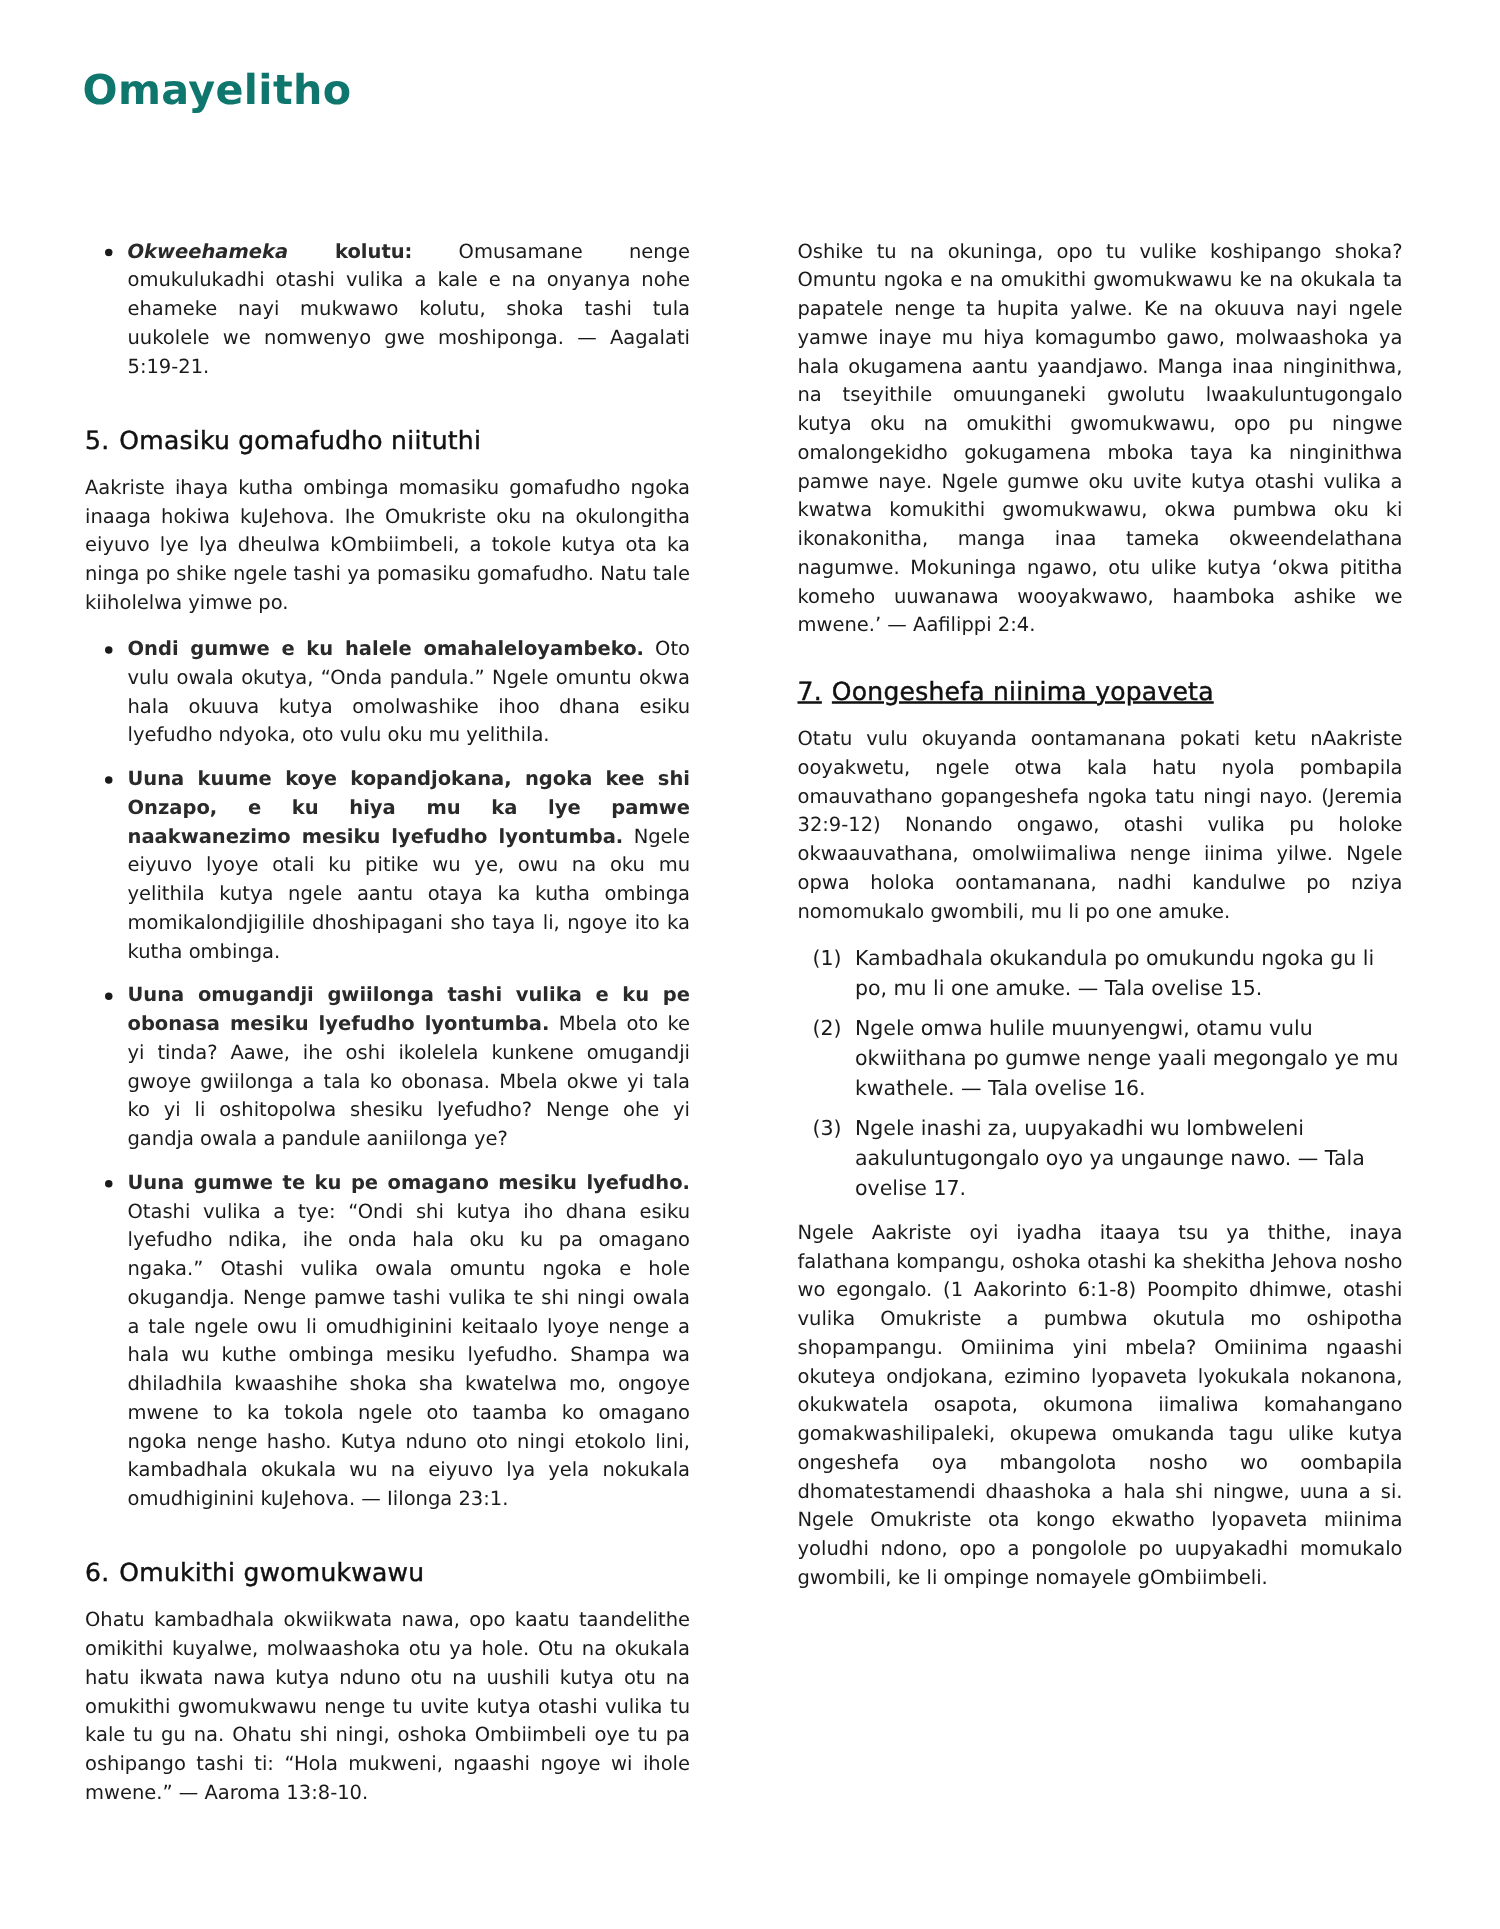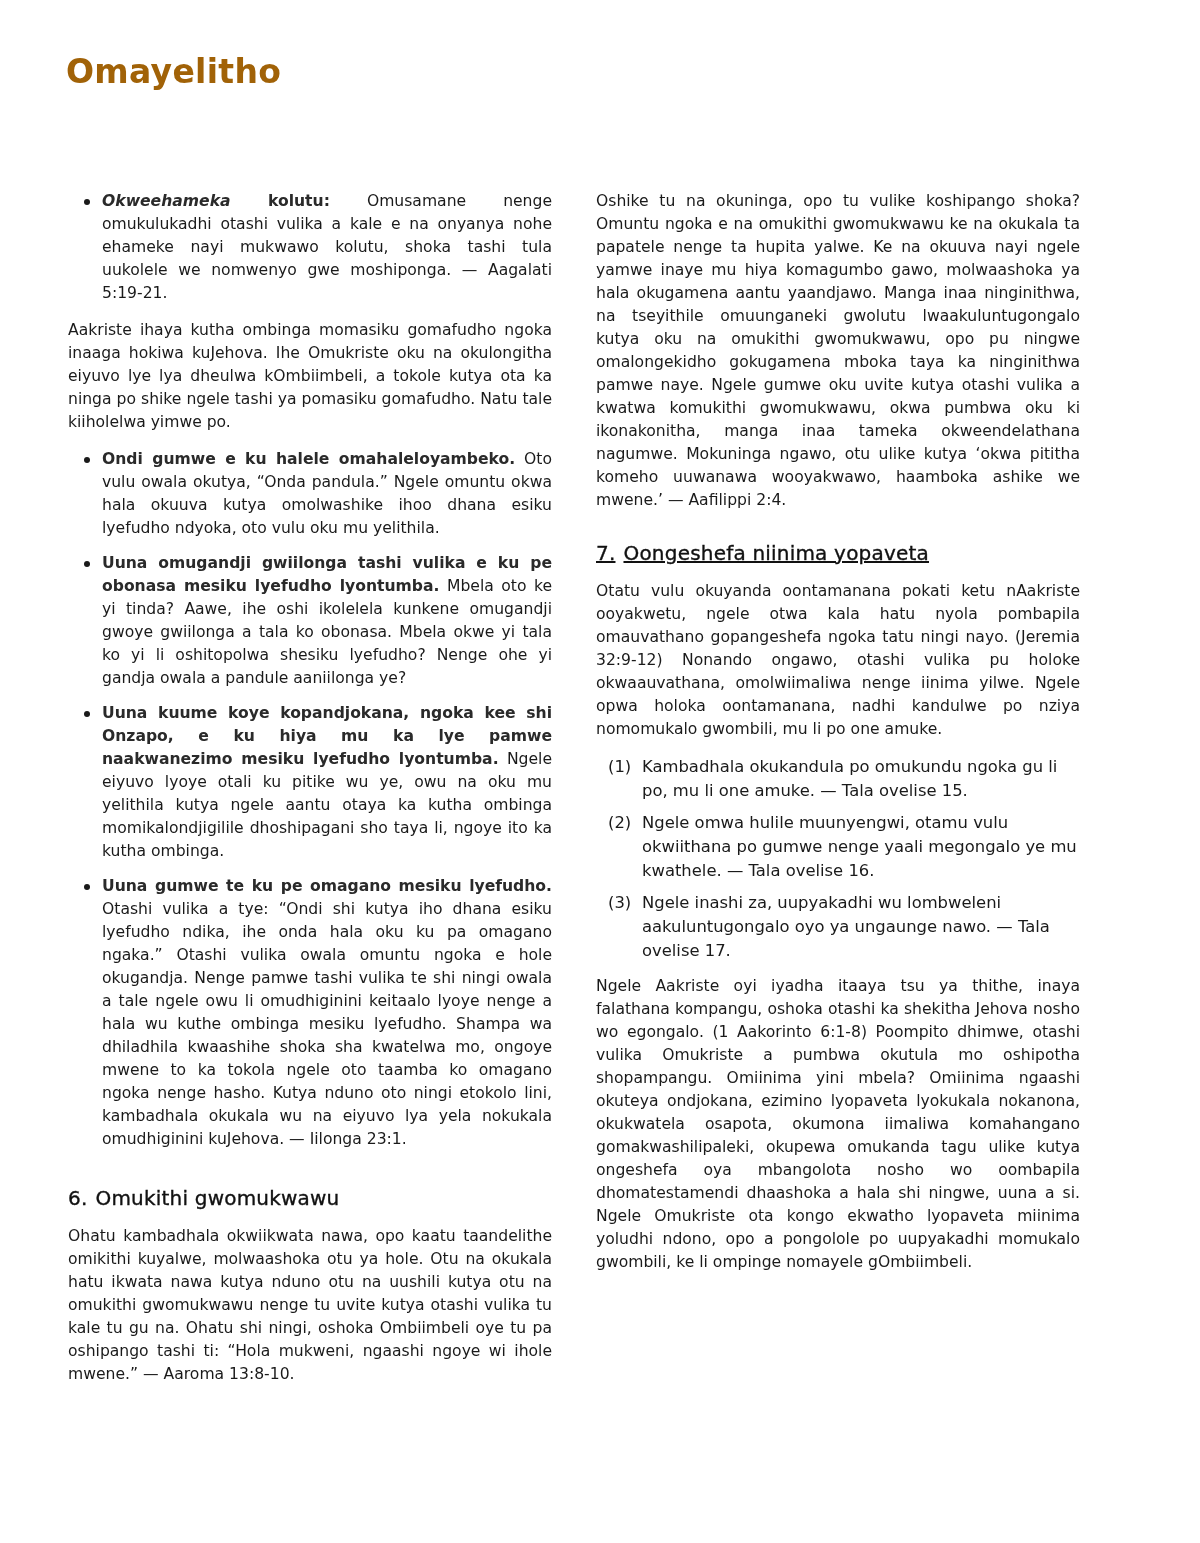--- a/index.html
+++ b/index.html
@@ -11,35 +11,35 @@
     font-family: "DejaVu Sans", sans-serif;
     color: #1a1a1a;
   }
   .running-head {
     position: absolute;
     left: 66px;
     top: 52px;
     font-family: "DejaVu Sans", sans-serif;
     font-weight: bold;
     font-size: 33px;
-    color: #a16207;
+    color: #0f766e;
     letter-spacing: 0.3px;
     margin: 0;
   }
   .col {
     position: absolute;
     top: 190px;
     width: 484px;
     font-size: 15.6px;
     line-height: 23px;
     text-align: justify;
     hyphens: auto;
   }
   .col-left { left: 68px; }
-  .col-right { left: 596px; width: 484px; top: 190px; }
+  .col-right { left: 638px; width: 484px; top: 190px; }
   p { margin: 0 0 14px 0; }
   h2 {
     font-family: "DejaVu Sans", sans-serif;
     font-size: 20px;
     font-weight: normal;
     letter-spacing: 0.2px;
     margin: 34px 0 14px 0;
     color: #111;
     line-height: 26px;
     -webkit-text-stroke: 0.35px #111;
@@ -83,26 +83,27 @@
 
 <h1 class="running-head">Omayelitho</h1>
 
 <div class="col col-left">
   <ul class="bullets">
     <li>
       <span class="lead"><em>Okweehameka</em><span> kolutu:</span></span><span> Omusamane nenge omukulukadhi otashi vulika a kale e na onyanya nohe ehameke nayi mukwawo kolutu, shoka tashi tula uukolele we nomwenyo gwe moshiponga. — Aagalati 5:19-21.</span>
     </li>
   </ul>
 
+  <h2><span class="num">5.</span><span>Omasiku gomafudho niituthi</span></h2>
   <p>Aakriste ihaya kutha ombinga momasiku gomafudho ngoka inaaga hokiwa kuJehova. Ihe Omukriste oku na okulongitha eiyuvo lye lya dheulwa kOmbiimbeli, a tokole kutya ota ka ninga po shike ngele tashi ya pomasiku gomafudho. Natu tale kiiholelwa yimwe po.</p>
 
   <ul class="bullets">
     <li><span class="lead">Ondi gumwe e ku halele omahaleloyambeko.</span><span> Oto vulu owala okutya, “Onda pandula.” Ngele omuntu okwa hala okuuva kutya omolwashike ihoo dhana esiku lyefudho ndyoka, oto vulu oku mu yelithila.</span></li>
+    <li><span class="lead">Uuna kuume koye kopandjokana, ngoka kee shi Onzapo, e ku hiya mu ka lye pamwe naakwanezimo mesiku lyefudho lyontumba.</span><span> Ngele eiyuvo lyoye otali ku pitike wu ye, owu na oku mu yelithila kutya ngele aantu otaya ka kutha ombinga momikalondjigilile dhoshipagani sho taya li, ngoye ito ka kutha ombinga.</span></li>
     <li><span class="lead">Uuna omugandji gwiilonga tashi vulika e ku pe obonasa mesiku lyefudho lyontumba.</span><span> Mbela oto ke yi tinda? Aawe, ihe oshi ikolelela kunkene omugandji gwoye gwiilonga a tala ko obonasa. Mbela okwe yi tala ko yi li oshitopolwa shesiku lyefudho? Nenge ohe yi gandja owala a pandule aaniilonga ye?</span></li>
-    <li><span class="lead">Uuna kuume koye kopandjokana, ngoka kee shi Onzapo, e ku hiya mu ka lye pamwe naakwanezimo mesiku lyefudho lyontumba.</span><span> Ngele eiyuvo lyoye otali ku pitike wu ye, owu na oku mu yelithila kutya ngele aantu otaya ka kutha ombinga momikalondjigilile dhoshipagani sho taya li, ngoye ito ka kutha ombinga.</span></li>
     <li><span class="lead">Uuna gumwe te ku pe omagano mesiku lyefudho.</span><span> Otashi vulika a tye: “Ondi shi kutya iho dhana esiku lyefudho ndika, ihe onda hala oku ku pa omagano ngaka.” Otashi vulika owala omuntu ngoka e hole okugandja. Nenge pamwe tashi vulika te shi ningi owala a tale ngele owu li omudhiginini keitaalo lyoye nenge a hala wu kuthe ombinga mesiku lyefudho. Shampa wa dhiladhila kwaashihe shoka sha kwatelwa mo, ongoye mwene to ka tokola ngele oto taamba ko omagano ngoka nenge hasho. Kutya nduno oto ningi etokolo lini, kambadhala okukala wu na eiyuvo lya yela nokukala omudhiginini kuJehova. — Iilonga 23:1.</span></li>
   </ul>
 
   <h2><span class="num">6.</span><span>Omukithi gwomukwawu</span></h2>
   <p>Ohatu kambadhala okwiikwata nawa, opo kaatu taandelithe omikithi kuyalwe, molwaashoka otu ya hole. Otu na okukala hatu ikwata nawa kutya nduno otu na uushili kutya otu na omukithi gwomukwawu nenge tu uvite kutya otashi vulika tu kale tu gu na. Ohatu shi ningi, oshoka Ombiimbeli oye tu pa oshipango tashi ti: “Hola mukweni, ngaashi ngoye wi ihole mwene.” — Aaroma 13:8-10.</p>
 </div>
 
 <div class="col col-right">
   <p>Oshike tu na okuninga, opo tu vulike koshipango shoka? Omuntu ngoka e na omukithi gwomukwawu ke na okukala ta papatele nenge ta hupita yalwe. Ke na okuuva nayi ngele yamwe inaye mu hiya komagumbo gawo, molwaashoka ya hala okugamena aantu yaandjawo. Manga inaa ninginithwa, na tseyithile omuunganeki gwolutu lwaakuluntugongalo kutya oku na omukithi gwomukwawu, opo pu ningwe omalongekidho gokugamena mboka taya ka ninginithwa pamwe naye. Ngele gumwe oku uvite kutya otashi vulika a kwatwa komukithi gwomukwawu, okwa pumbwa oku ki ikonakonitha, manga inaa tameka okweendelathana nagumwe. Mokuninga ngawo, otu ulike kutya ‘okwa pititha komeho uuwanawa wooyakwawo, haamboka ashike we mwene.’ — Aafilippi 2:4.</p>
 

